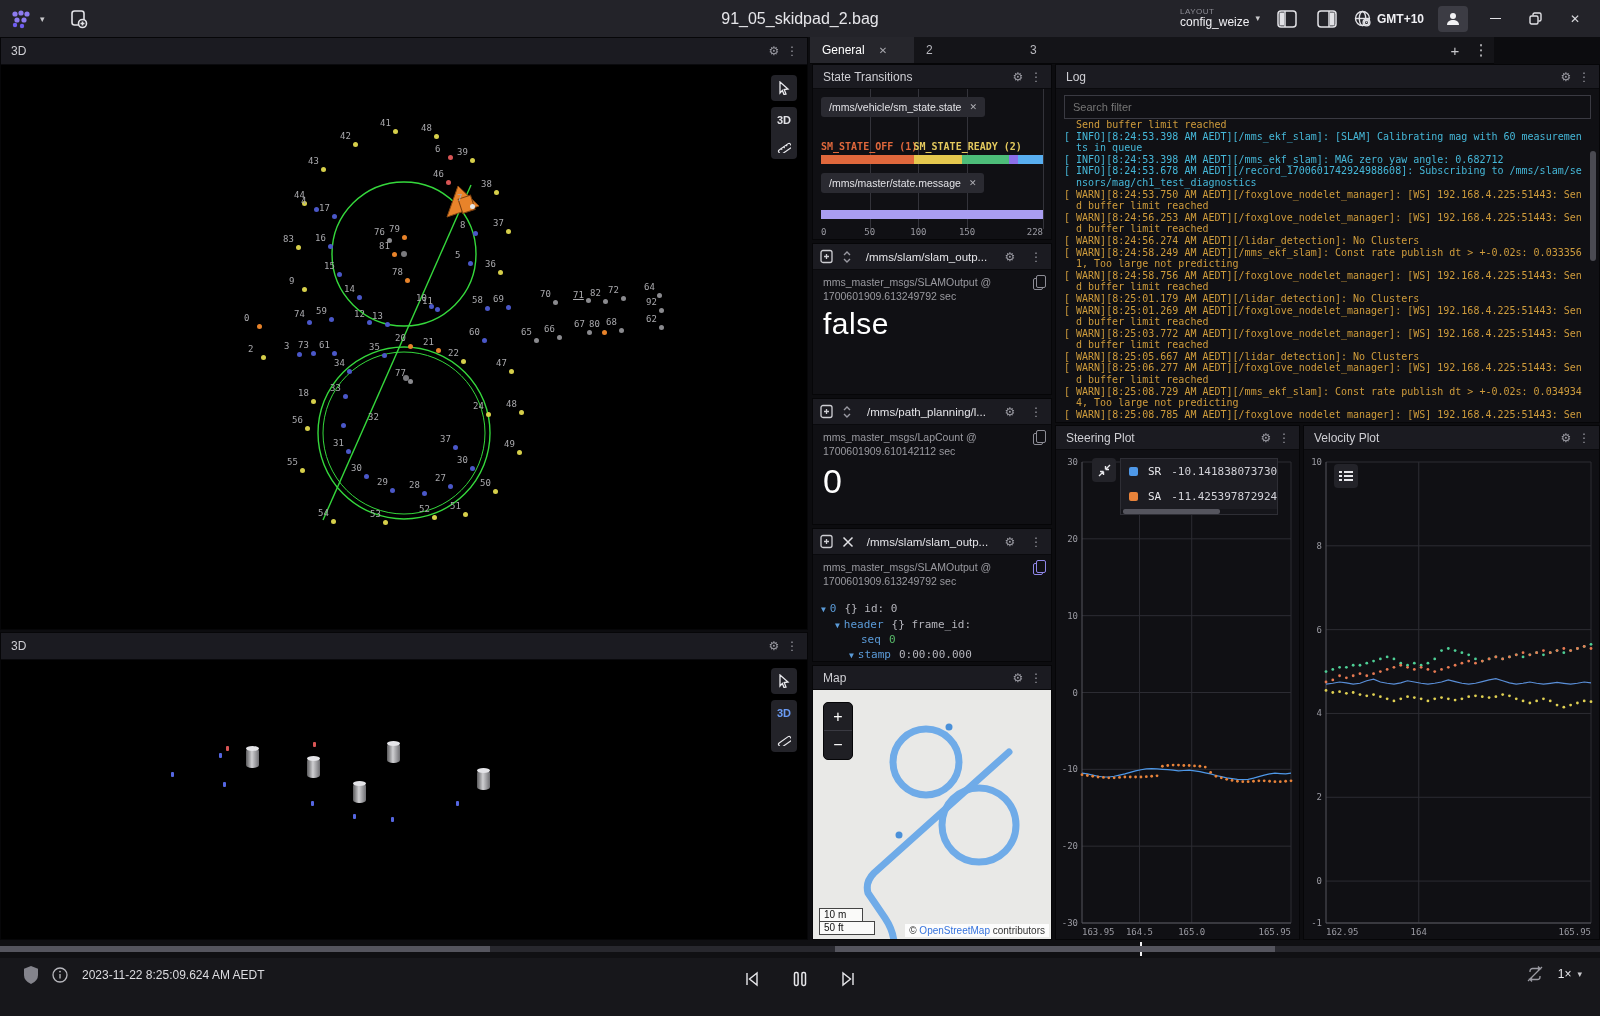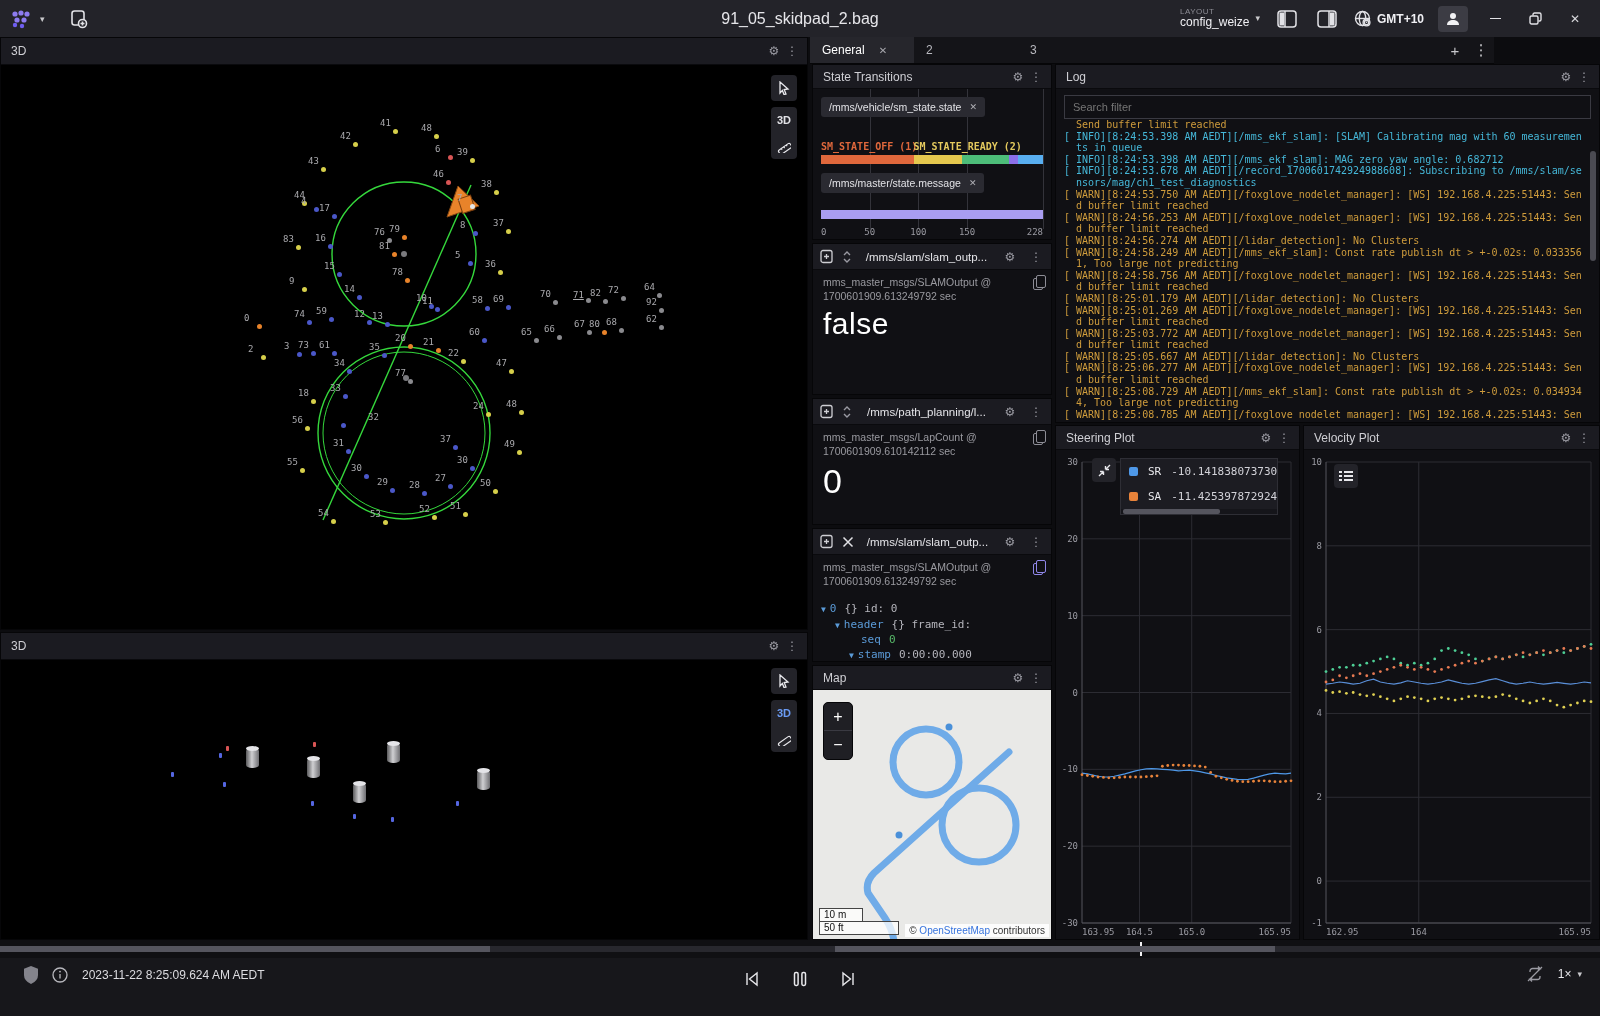--- a/index.html
+++ b/index.html
@@ -73,21 +73,21 @@
   .jt-val { color:#58bb6a; margin-left:8px; }
 
   
   .mapbody { background:#e9e9e7; }
   .mapzoom { position:absolute; left:10px; top:12px; width:30px; background:#1f1f24; border:1px solid #060608; border-radius:5px; overflow:hidden; }
   .mapzoom div { height:28px; display:flex; align-items:center; justify-content:center; color:#fff; font-size:16px; cursor:pointer; }
   .mapzoom div:first-child { border-bottom:1px solid #3a3a42; }
   .mapscale { position:absolute; left:6px; bottom:4px; font-size:10px; color:#111; }
   .mapscale .bar { background:rgba(255,255,255,.75); border:1.5px solid #444; padding:0 4px 1px 4px; }
   .mapscale .bar.top { border-bottom:none; width:44px; }
-  .mapscale .bar.bot { width:80px; }
+  .mapscale .bar.bot { width:56px; }
   .mapattr { position:absolute; right:2px; bottom:2px; background:rgba(255,255,255,.85); font-size:10px; color:#333; padding:1px 4px; }
   .mapattr a { color:#3673dd; text-decoration:none; cursor:pointer; }
 
   
   .searchwrap { margin:6px 8px 4px 8px; height:24px; border:1px solid #3a3a42; background:#101014; display:flex; align-items:center; }
   .searchwrap input { flex:1; background:transparent; border:none; outline:none; color:#d8d8dc; font-size:11px; padding:0 8px; font-family:"Liberation Sans", sans-serif; }
   .loglines { position:absolute; left:8px; right:14px; top:36px; bottom:2px; overflow:hidden; font-family:"DejaVu Sans Mono", monospace; font-size:10px; line-height:11.6px; white-space:pre-wrap; word-break:break-all; }
   .log-line { padding-left:12px; text-indent:-12px; }
   .lw { color:#cf9c3c; } .li { color:#45b7d8; }
   .logscroll { position:absolute; right:3px; top:62px; width:6px; height:110px; background:#4a4a52; border-radius:3px; }

